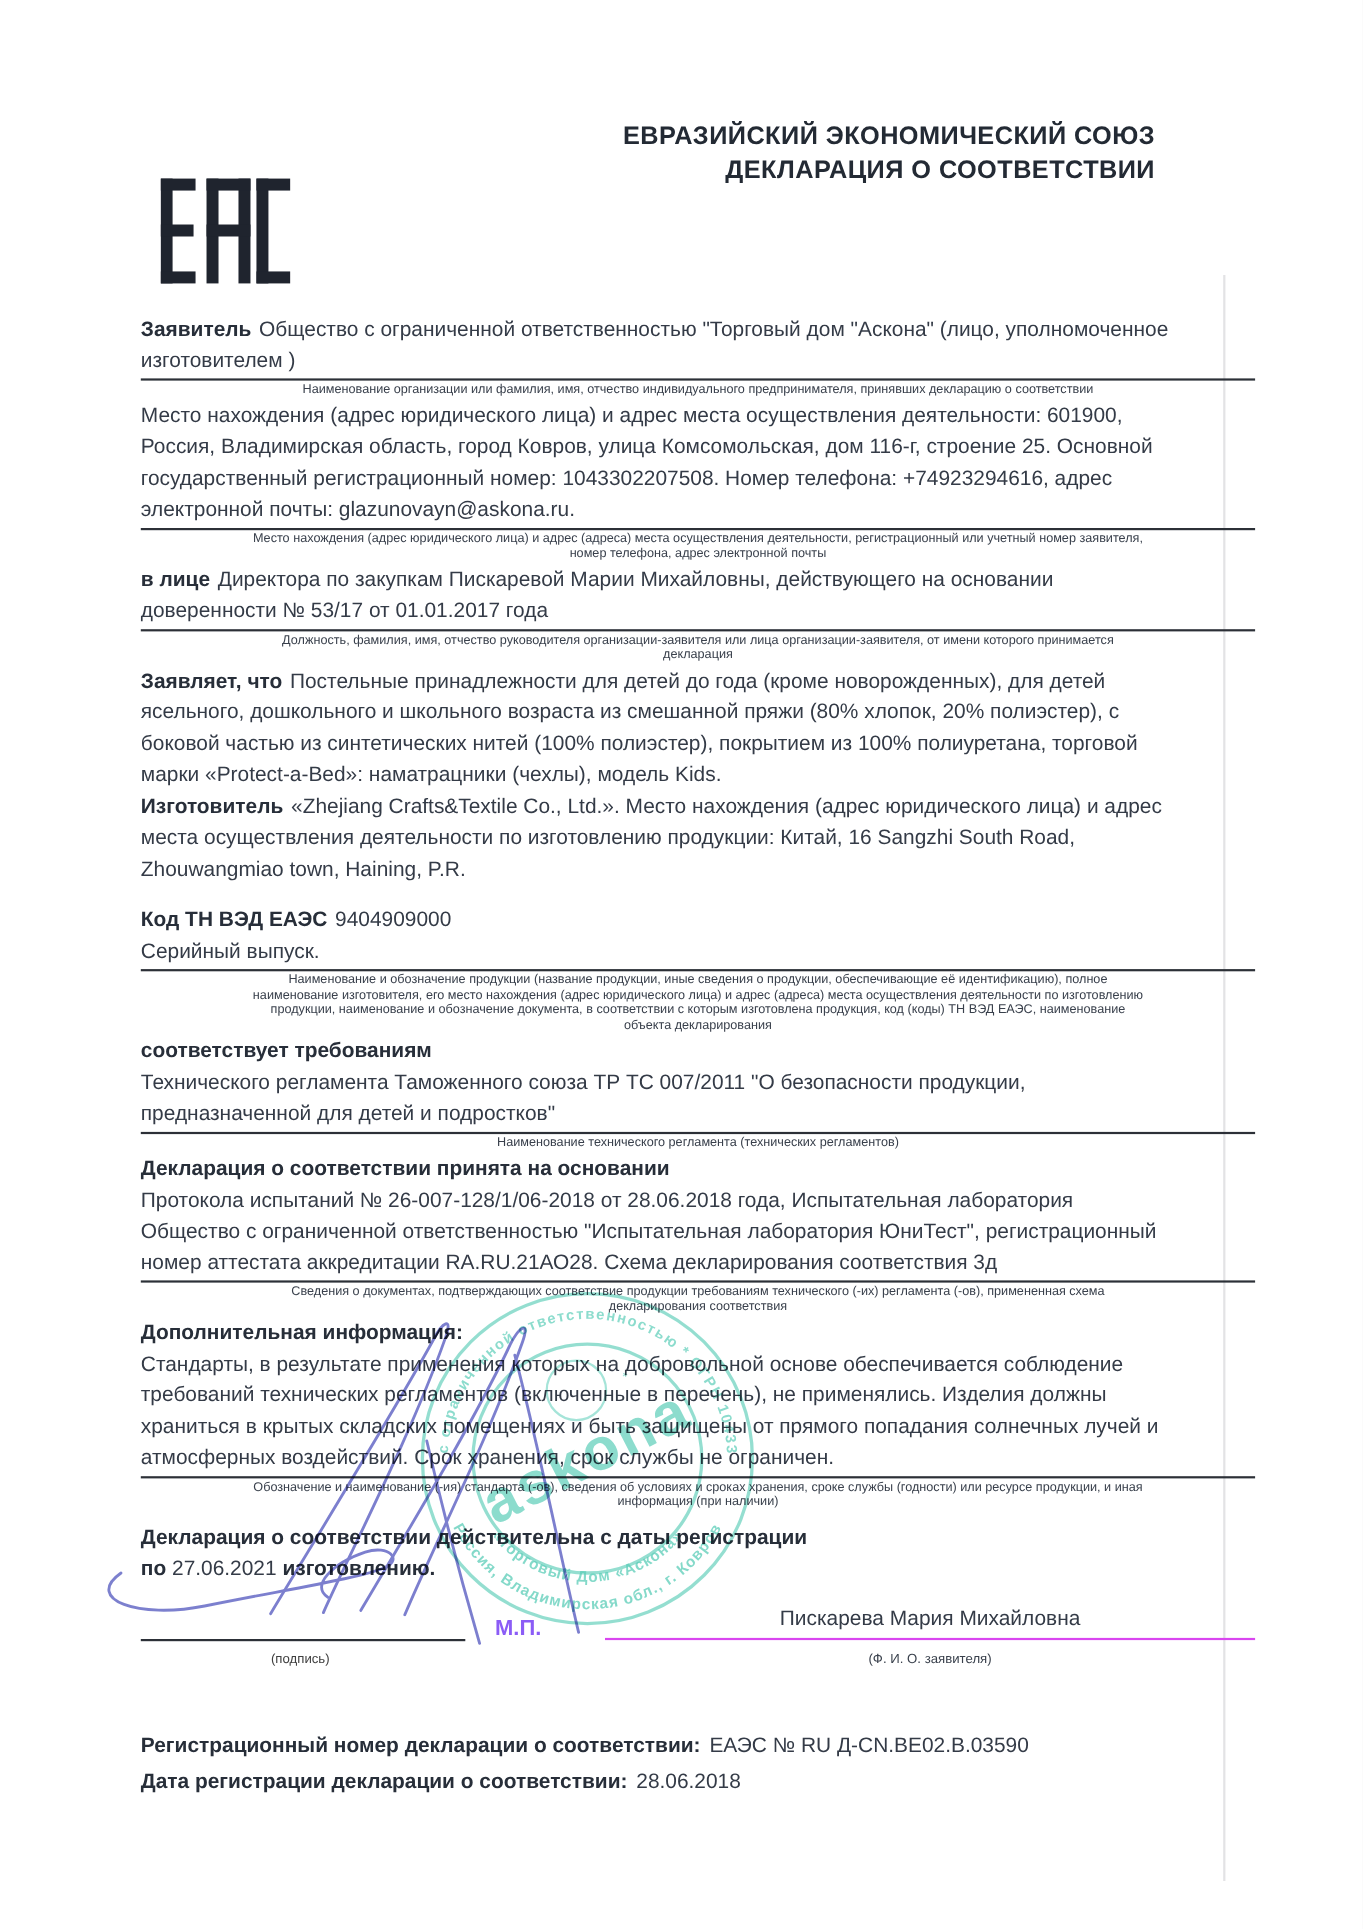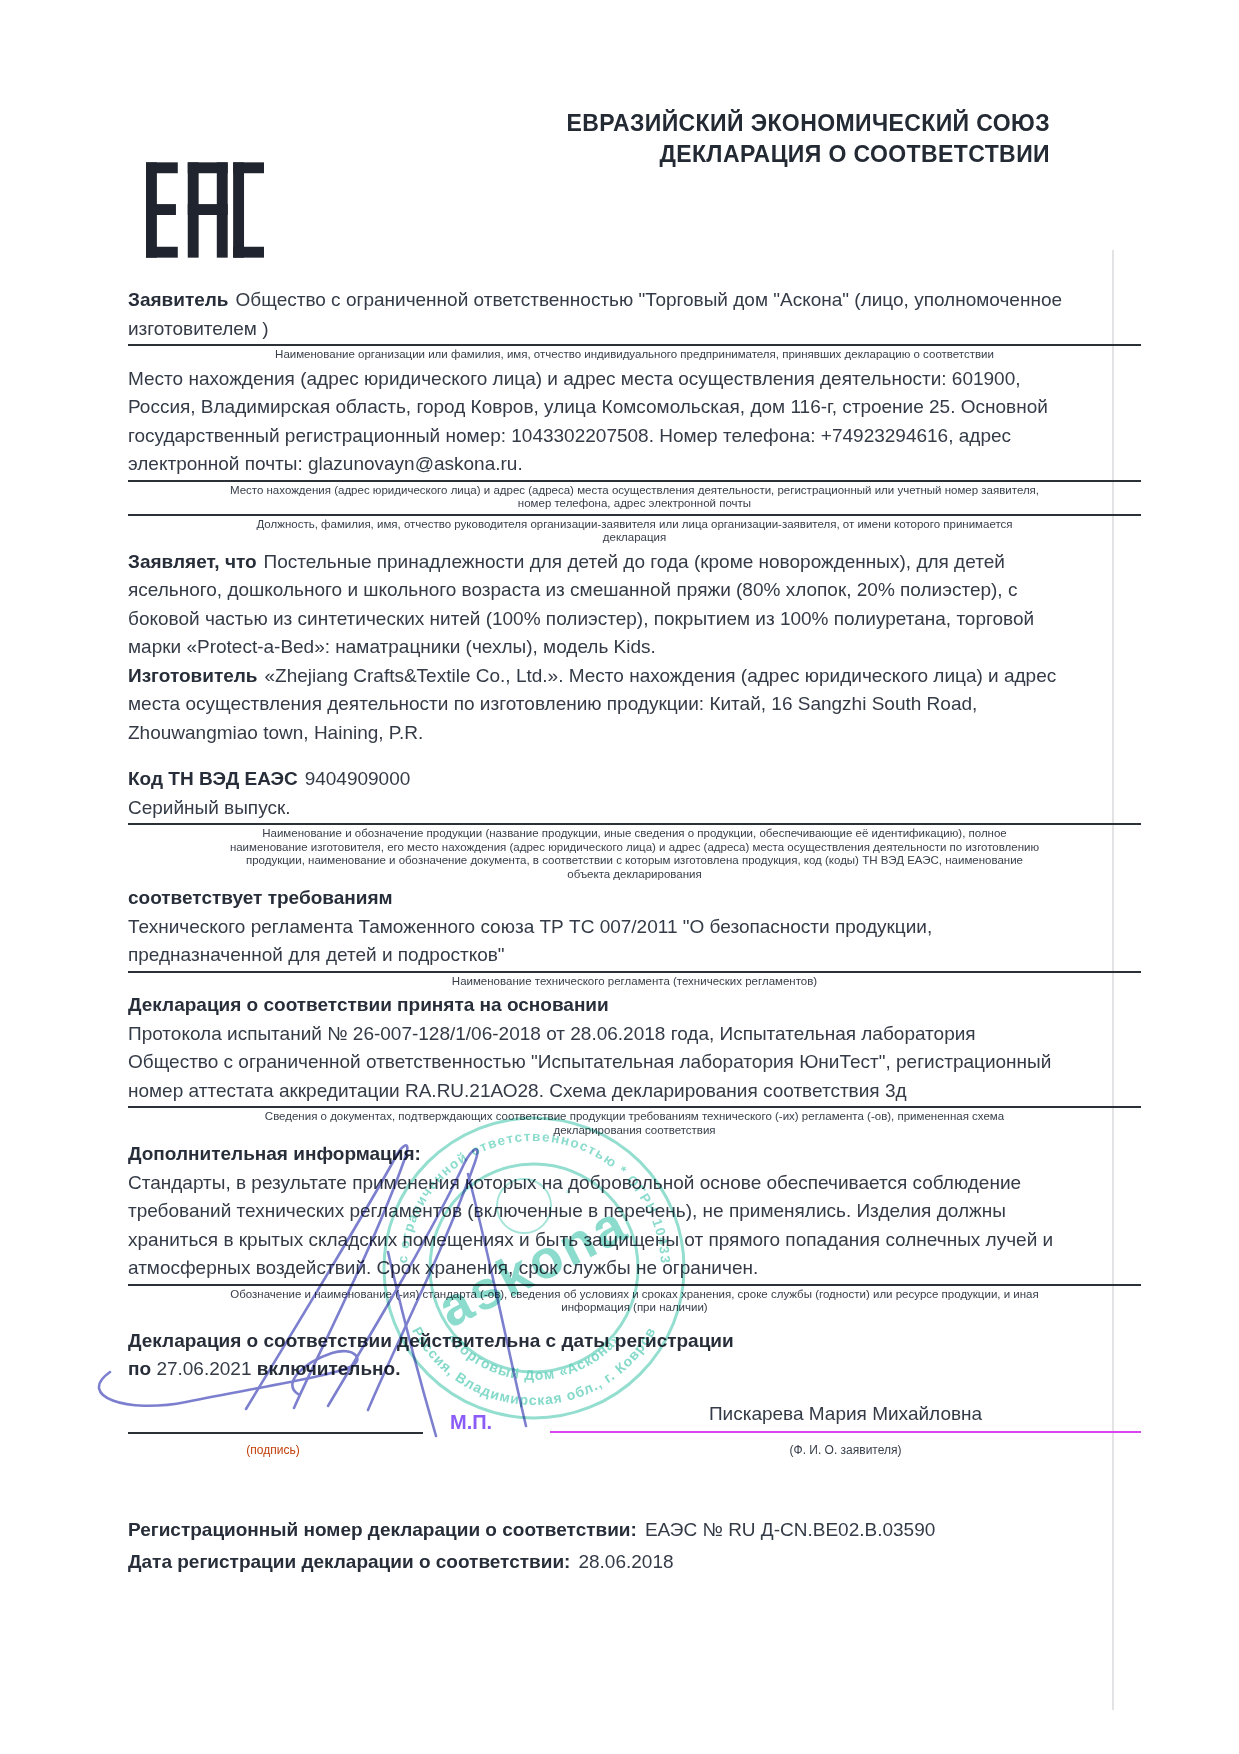--- a/index.html
+++ b/index.html
@@ -20,21 +20,21 @@
   .lbl{margin-right:7px;}
   .rule{height:0;border-top:2px solid #2c3037;margin:1px 0 0 0;}
   .caption{white-space:pre-line;text-align:center;font-size:11.5px;line-height:13.5px;
     color:#39404c;margin:2px 0 3px 0;}
   .sect{margin:0;}
   .gap-top{margin-top:18px;}
   .validity{margin-top:12px;}
   
   .sig-block{position:relative;height:108px;margin-top:8px;}
   .sig-line-left{position:absolute;left:0;top:40px;width:295px;border-top:2px solid #2c3037;}
-  .sig-caption-left{position:absolute;left:40px;top:44px;width:210px;text-align:center;font-size:12px;color:#c2410c;}
+  .sig-caption-left{position:absolute;left:40px;top:44px;width:210px;text-align:center;font-size:12px;color:#404040;}
   .mp{position:absolute;left:322px;top:16px;font-size:20px;font-weight:700;color:#8b5cf6;}
   .sig-right{position:absolute;left:422px;top:8px;width:591px;text-align:center;font-size:19px;}
   .sig-line-right{border-bottom:2px solid #d946ef;padding-bottom:3px;}
   .sig-caption-right{font-size:12px;color:#39404c;margin-top:3px;}
   
   .footer-line{margin-top:16px;font-size:19px;}
   .footer-line .b{margin-right:8px;}
   .footer-date{margin-top:4px;}
   
   .overlay-anchor{position:relative;height:0;overflow:visible;}
@@ -84,20 +84,22 @@
       <div class="para">Место нахождения (адрес юридического лица) и адрес места осуществления деятельности: 601900,
 Россия, Владимирская область, город Ковров, улица Комсомольская, дом 116-г, строение 25. Основной
 государственный регистрационный номер: 1043302207508. Номер телефона: +74923294616, адрес
 электронной почты: glazunovayn@askona.ru.</div>
       <div class="rule"></div>
       <div class="caption">Место нахождения (адрес юридического лица) и адрес (адреса) места осуществления деятельности, регистрационный или учетный номер заявителя,
 номер телефона, адрес электронной почты</div>
     </div>
 
     <div class="sect">
+      <div class="para"><span class="b lbl">в лице</span><span>Директора по закупкам Пискаревой Марии Михайловны, действующего на основании
+доверенности № 53/17 от 01.01.2017 года</span></div>
       <div class="rule"></div>
       <div class="caption">Должность, фамилия, имя, отчество руководителя организации-заявителя или лица организации-заявителя, от имени которого принимается
 декларация</div>
     </div>
 
     <div class="sect">
       <div class="para"><span class="b lbl">Заявляет, что</span><span>Постельные принадлежности для детей до года (кроме новорожденных), для детей
 ясельного, дошкольного и школьного возраста из смешанной пряжи  (80% хлопок, 20% полиэстер), с
 боковой частью из синтетических нитей (100% полиэстер), покрытием из 100% полиуретана, торговой
 марки «Protect-a-Bed»: наматрацники (чехлы), модель Kids.</span></div>
@@ -177,21 +179,21 @@
 требований технических регламентов (включенные в перечень), не применялись. Изделия должны
 храниться в крытых складских помещениях и быть защищены от прямого попадания солнечных лучей и
 атмосферных воздействий. Срок хранения, срок службы не ограничен.</div>
       <div class="rule"></div>
       <div class="caption">Обозначение и наименование (-ия) стандарта (-ов), сведения об условиях и сроках хранения, сроке службы (годности) или ресурсе продукции, и иная
 информация (при наличии)</div>
     </div>
 
     <div class="sect validity">
       <div class="para b">Декларация о соответствии действительна с даты регистрации</div>
-      <div class="para"><span class="b">по</span> <span>27.06.2021</span> <span class="b">включительно.</span></div>
+      <div class="para"><span class="b">по</span> <span>27.06.2021</span> <span class="b">изготовлению.</span></div>
     </div>
 
     <div class="sig-block">
       <div class="sig-line-left"></div>
       <div class="sig-caption-left">(подпись)</div>
       <div class="mp">М.П.</div>
       <div class="sig-right">
         <div class="sig-line-right">Пискарева Мария Михайловна</div>
         <div class="sig-caption-right">(Ф. И. О. заявителя)</div>
       </div>

